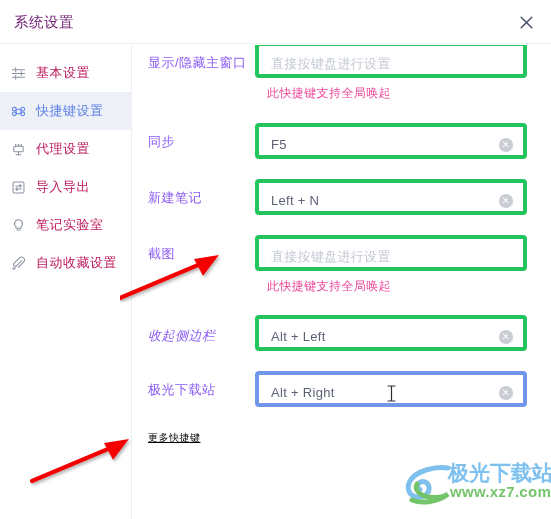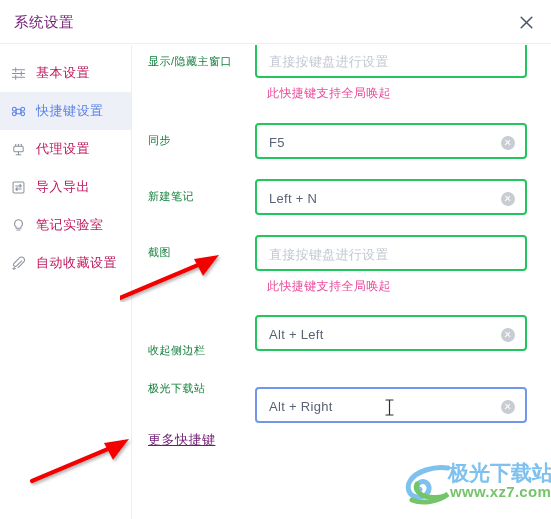--- a/index.html
+++ b/index.html
@@ -83,31 +83,31 @@
     overflow: hidden;
   }
   .row {
     position: absolute;
     left: 0;
     width: 418px;
   }
   .row-label {
     position: absolute;
     left: 15px;
-    font-size: 11px;
-    color: #15803d;
+    font-size: 13px;
+    color: #8b5cf6;
     letter-spacing: 0.5px;
     white-space: nowrap;
   }
   .field {
     position: absolute;
     left: 122px;
     width: 272px;
     height: 36px;
-    border: 2px solid #22c55e;
+    border: 4px solid #22c55e;
     border-radius: 4px;
     background: #ffffff;
     box-sizing: border-box;
   }
   .field.focused {
     border-color: #7296ec;
   }
   .field-text {
     position: absolute;
     left: 12px; top: 0;
@@ -145,22 +145,22 @@
   .text-caret {
     position: absolute;
     pointer-events: none;
   }
 
   
   .more-link {
     position: absolute;
     left: 148px;
     top: 431px;
-    font-size: 13px;
-    color: #701a75;
+    font-size: 10px;
+    color: #000000;
     text-decoration: underline;
     cursor: pointer;
     letter-spacing: 0.5px;
   }
 
   
   .annotation {
     position: absolute;
     pointer-events: none;
   }
@@ -308,30 +308,30 @@
 
   <div class="row" style="top:190px;">
     <div class="row-label" style="top:10px;">截图</div>
     <div class="field" style="top:0px;">
       <div class="field-text placeholder">直接按键盘进行设置</div>
     </div>
     <div class="hint" style="top:43px;">此快捷键支持全局唤起</div>
   </div>
 
   <div class="row" style="top:270px;">
-    <div class="row-label" style="top:28px;">收起侧边栏</div>
+    <div class="row-label" style="top:12px;font-style:italic;">收起侧边栏</div>
     <div class="field" style="top:0px;">
       <div class="field-text">Alt + Left</div>
       <div class="clear-btn"></div>
     </div>
   </div>
 
   <div class="row" style="top:326px;">
     <div class="row-label" style="top:10px;">极光下载站</div>
-    <div class="field focused" style="top:0px;margin-top:16px;">
+    <div class="field focused" style="top:0px;">
       <div class="field-text">Alt + Right</div>
       <div class="clear-btn"></div>
       <svg class="text-caret" style="left:128px; top:10px;" width="9" height="17" viewBox="0 0 9 17">
         <path d="M1 1 H8 M4.5 1 V16 M1 16 H8" stroke="#2b2f38" stroke-width="1.2" fill="none" stroke-linecap="round"></path>
       </svg>
     </div>
   </div>
 </div>
 
 <div class="more-link">更多快捷键</div>

